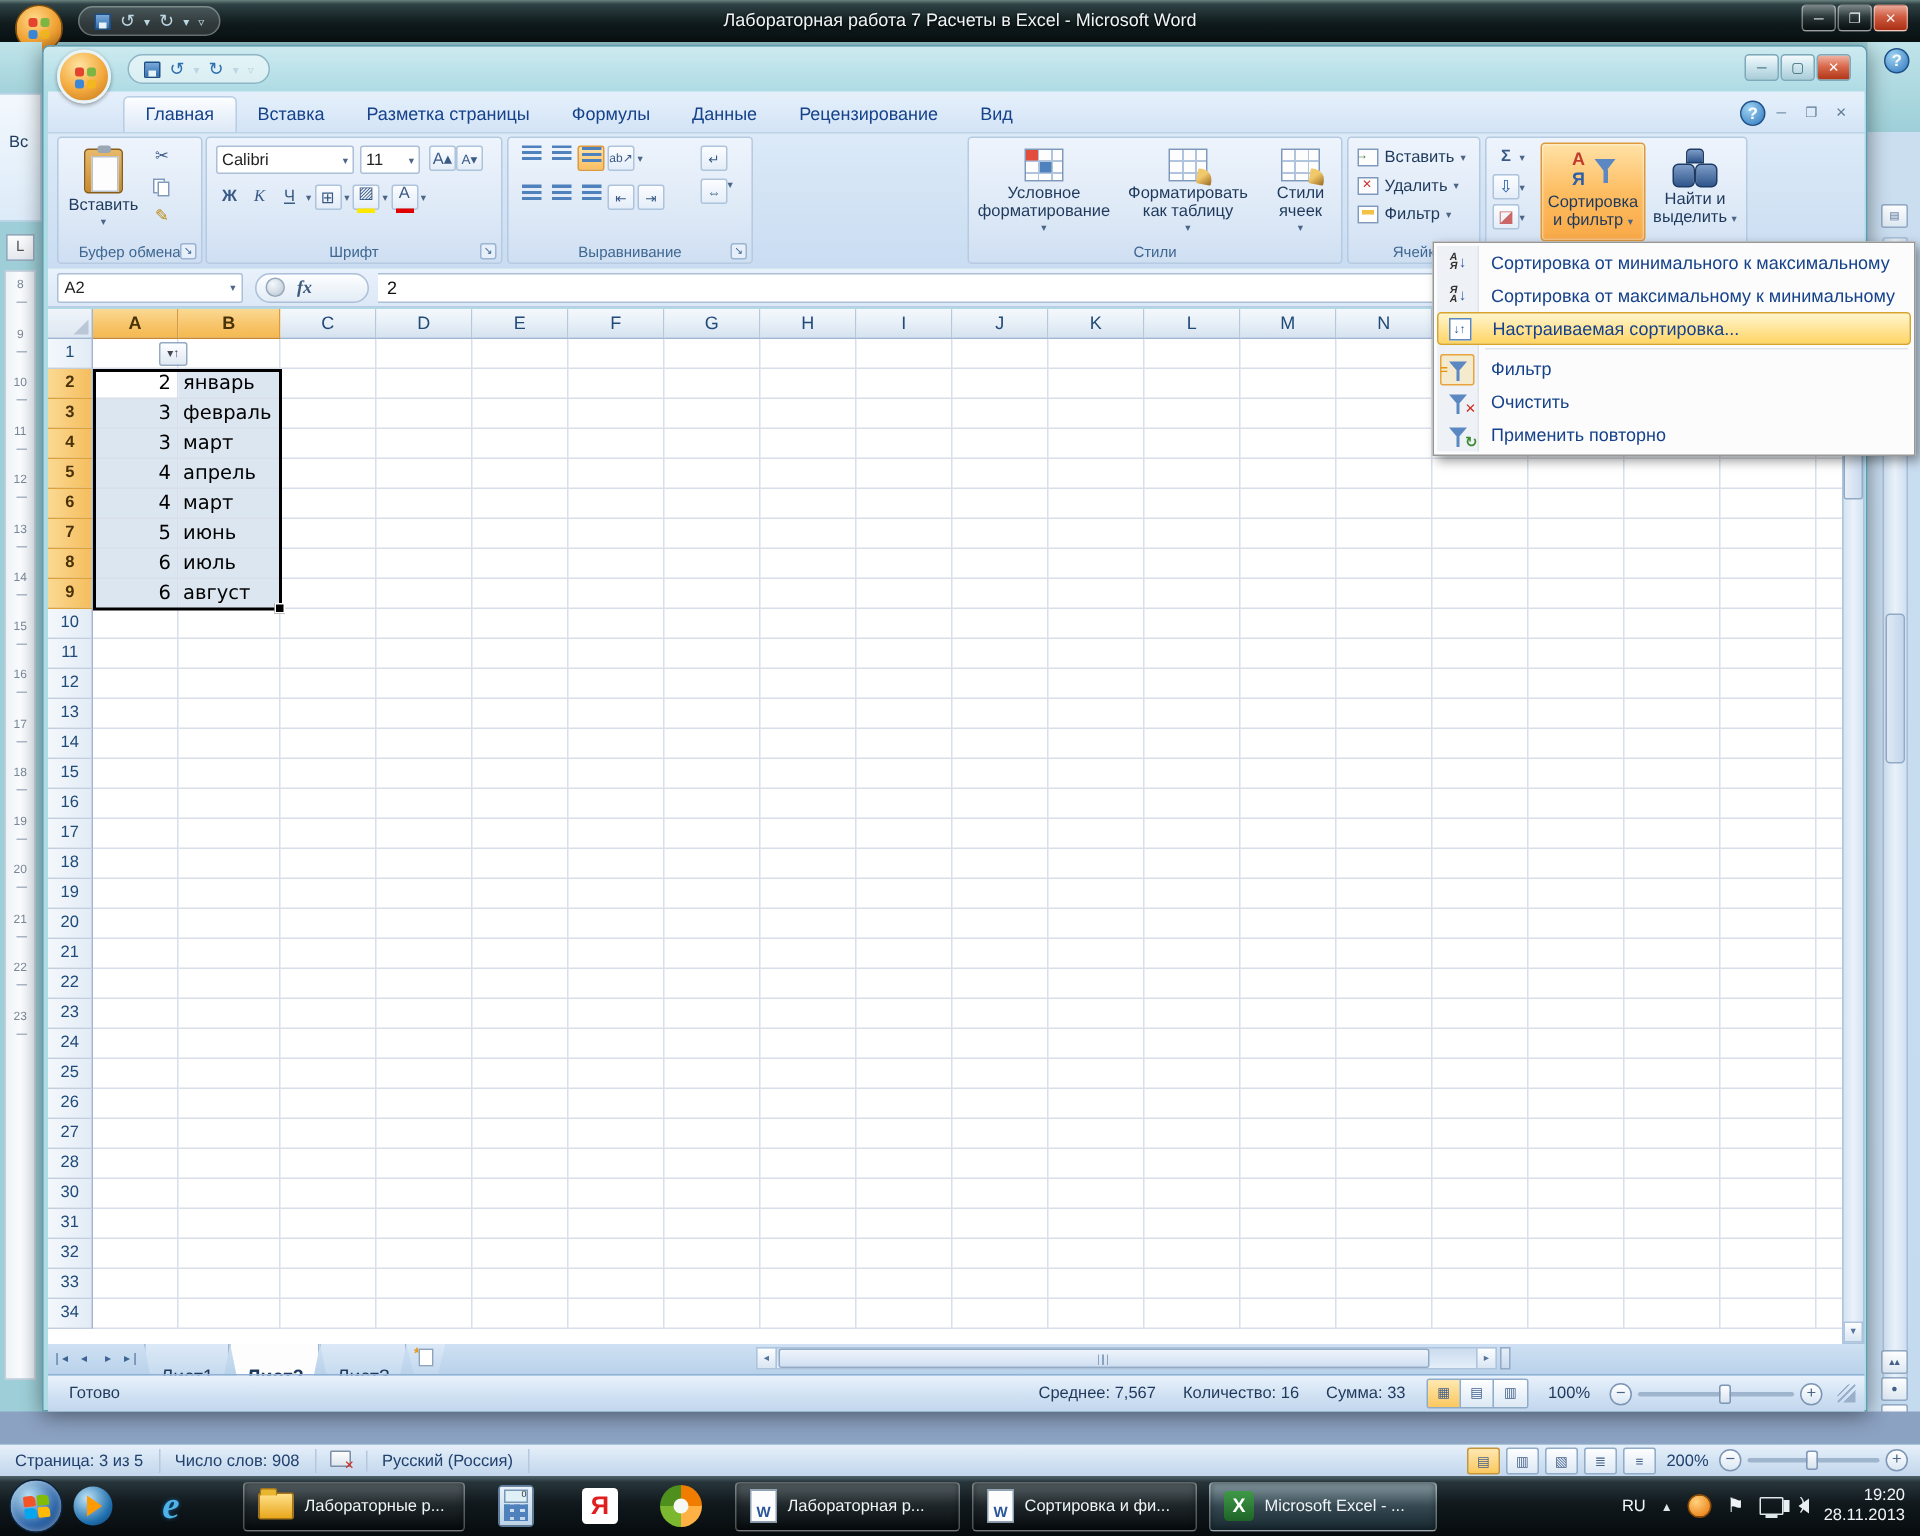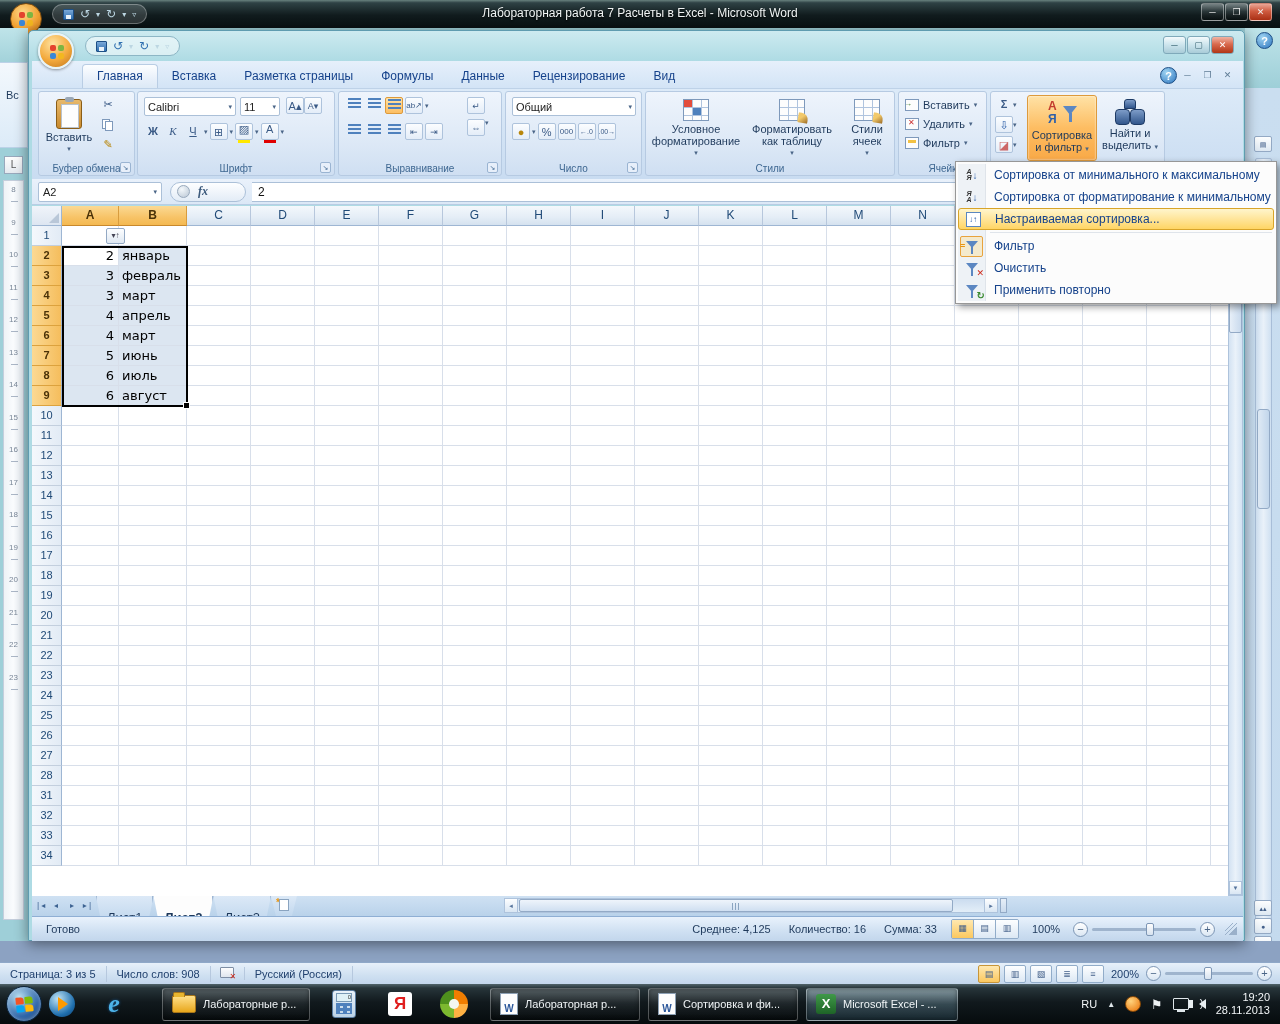--- a/index.html
+++ b/index.html
@@ -446,36 +446,20 @@
         <span class="sbtn framed" style="font-size:9px">↵</span>
         <span style="display:flex">
             <span class="sbtn framed" style="font-size:9px">⇔</span>
             <span class="dd">▾</span>
           </span>
       </div>
       <div class="rg-label">Выравнивание</div>
       <div class="rg-launch">↘</div>
     </div>
 
-    <div class="rgroup" style="left:473px;width:137px">
-      <div class="combo" style="position:absolute;left:6px;top:5px;width:124px">
-          <span>Общий</span>
-          <span class="dd">▾</span>
-        </div>
-      <div class="abs" style="left:6px;top:31px;display:flex;gap:2px;align-items:center">
-        <span class="sbtn framed" style="color:#b8860b">●</span>
-          <span class="dd">▾</span>
-        <span class="sbtn framed">%</span>
-        <span class="sbtn framed" style="font-size:8px">000</span>
-        <span class="sbtn framed" style="font-size:7px">←.0</span>
-        <span class="sbtn framed" style="font-size:7px">.00→</span>
-      </div>
-      <div class="rg-label">Число</div>
-      <div class="rg-launch">↘</div>
-    </div>
 
     <div class="rgroup" style="left:613px;width:250px">
       <div class="bigbtn" style="left:4px;top:3px;width:92px;height:64px">
         <span class="grid-ic">
             <i class="blot1"></i>
             <i class="blot2"></i>
           </span>
         <span>Условное форматирование</span>
           <span class="dd">▾</span>
       </div>
@@ -1194,20 +1178,42 @@
         <div class="gcell" style="width: 64px;"></div>
         <div class="gcell" style="width: 64px;"></div>
         <div class="gcell" style="width: 64px;"></div>
         <div class="gcell" style="width: 64px;"></div>
         <div class="gcell" style="width: 64px;"></div>
         <div class="gcell" style="width: 64px;"></div>
         <div class="gcell" style="width: 64px;"></div>
         <div class="gcell" style="width: 64px;"></div>
       </div>
       <div class="grow">
+        <div class="rhcell">30</div>
+        <div class="gcell num" style="width: 57px;"></div>
+        <div class="gcell txt" style="width: 68px;"></div>
+        <div class="gcell" style="width: 64px;"></div>
+        <div class="gcell" style="width: 64px;"></div>
+        <div class="gcell" style="width: 64px;"></div>
+        <div class="gcell" style="width: 64px;"></div>
+        <div class="gcell" style="width: 64px;"></div>
+        <div class="gcell" style="width: 64px;"></div>
+        <div class="gcell" style="width: 64px;"></div>
+        <div class="gcell" style="width: 64px;"></div>
+        <div class="gcell" style="width: 64px;"></div>
+        <div class="gcell" style="width: 64px;"></div>
+        <div class="gcell" style="width: 64px;"></div>
+        <div class="gcell" style="width: 64px;"></div>
+        <div class="gcell" style="width: 64px;"></div>
+        <div class="gcell" style="width: 64px;"></div>
+        <div class="gcell" style="width: 64px;"></div>
+        <div class="gcell" style="width: 64px;"></div>
+        <div class="gcell" style="width: 64px;"></div>
+      </div>
+      <div class="grow">
         <div class="rhcell">31</div>
         <div class="gcell num" style="width: 57px;"></div>
         <div class="gcell txt" style="width: 68px;"></div>
         <div class="gcell" style="width: 64px;"></div>
         <div class="gcell" style="width: 64px;"></div>
         <div class="gcell" style="width: 64px;"></div>
         <div class="gcell" style="width: 64px;"></div>
         <div class="gcell" style="width: 64px;"></div>
         <div class="gcell" style="width: 64px;"></div>
         <div class="gcell" style="width: 64px;"></div>
@@ -1317,21 +1323,21 @@
           <span class="hthumb"></span>
         </span>
       <span class="harr">▸</span>
       <span class="hsplit"></span>
     </div>
   </div>
 
   <div class="abs xl-status">
     <span class="xs-mode">Готово</span>
     <div class="xs-right">
-      <span class="xs-stat">Среднее: 4,125</span>
+      <span class="xs-stat">Среднее: 7,567</span>
       <span class="xs-stat">Количество: 16</span>
       <span class="xs-stat">Сумма: 33</span>
       <span class="xs-btns">
         <span class="view-btn active">▦</span>
         <span class="view-btn">▤</span>
         <span class="view-btn">▥</span>
       </span>
       <span class="zoom-label">100%</span>
       <span class="zslider">
         <span class="zcirc">−</span>
@@ -1358,21 +1364,21 @@
       <span class="sm-label">Сортировка от минимального к максимальному</span>
     </div>
     <div class="sm-item">
       <span class="sm-icon">
         <span class="mi-letters">
           <i>Я</i>
           <i>А</i>
         </span>
         <span class="mi-arrow">↓</span>
       </span>
-      <span class="sm-label">Сортировка от форматирование к минимальному</span>
+      <span class="sm-label">Сортировка от максимальному к минимальному</span>
     </div>
     <div class="sm-item hl">
       <span class="sm-icon">
         <span class="mi-box">↓↑</span>
       </span>
       <span class="sm-label">Настраиваемая сортировка...</span>
     </div>
     <div class="sm-sep"></div>
     <div class="sm-item">
       <span class="sm-icon boxed">

